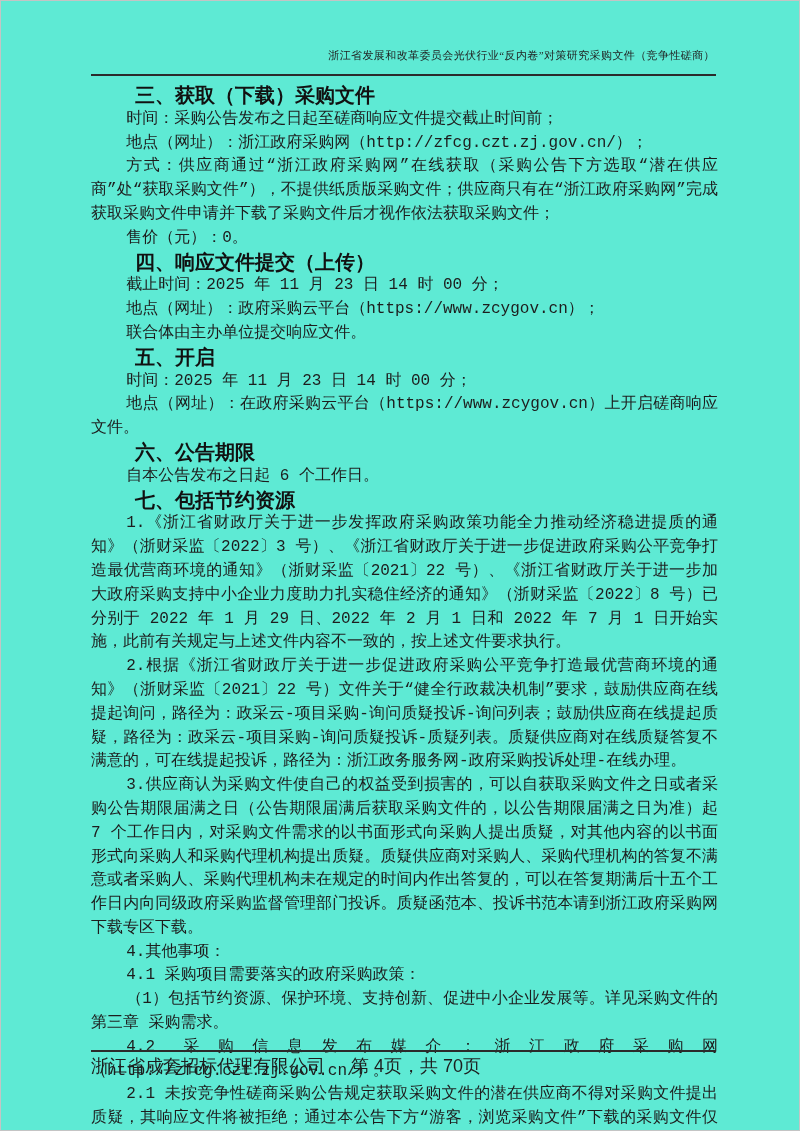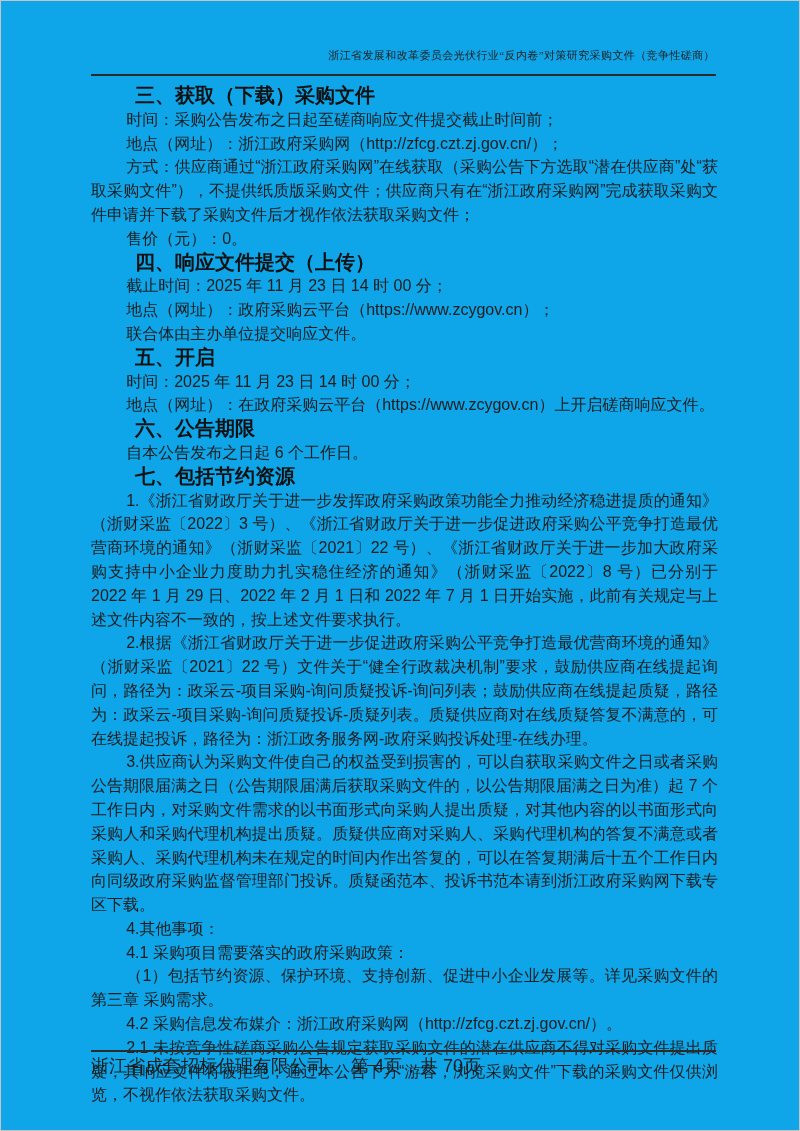--- a/index.html
+++ b/index.html
@@ -4,21 +4,21 @@
 <style>
   html, body { margin: 0; padding: 0; }
   body {
     width: 800px; height: 1131px;
     background: #ffffff;
     position: relative;
     overflow: hidden;
   }
   .page {
     position: absolute; inset: 0;
-    background: #0ea5e9;
+    background: #5eead4;
     border: 1px solid #c4c4c4;
     box-sizing: border-box;
     color: #1d1d1d;
     font-family: "Liberation Serif", "DejaVu Serif", serif;
   }
   .header-title {
     position: absolute;
     top: 47px; right: 84px;
     font-size: 11px;
     letter-spacing: 0.4px;
@@ -39,20 +39,21 @@
     width: 627px;
     font-size: 16px;
     line-height: 23.8px;
     text-align: justify;
     
     font-family: "Liberation Sans", "Liberation Serif", serif;
   }
   .content p {
     margin: 0;
     text-indent: 2.2em;
+    font-family: Liberation Mono, monospace;
   }
   .content h3 {
     margin: 0;
     font-size: 20px;
     line-height: 23.8px;
     text-indent: 2.2em;
     font-weight: 700;
     color: #111111;
     font-family: "Liberation Sans", "DejaVu Sans", sans-serif;
   }

